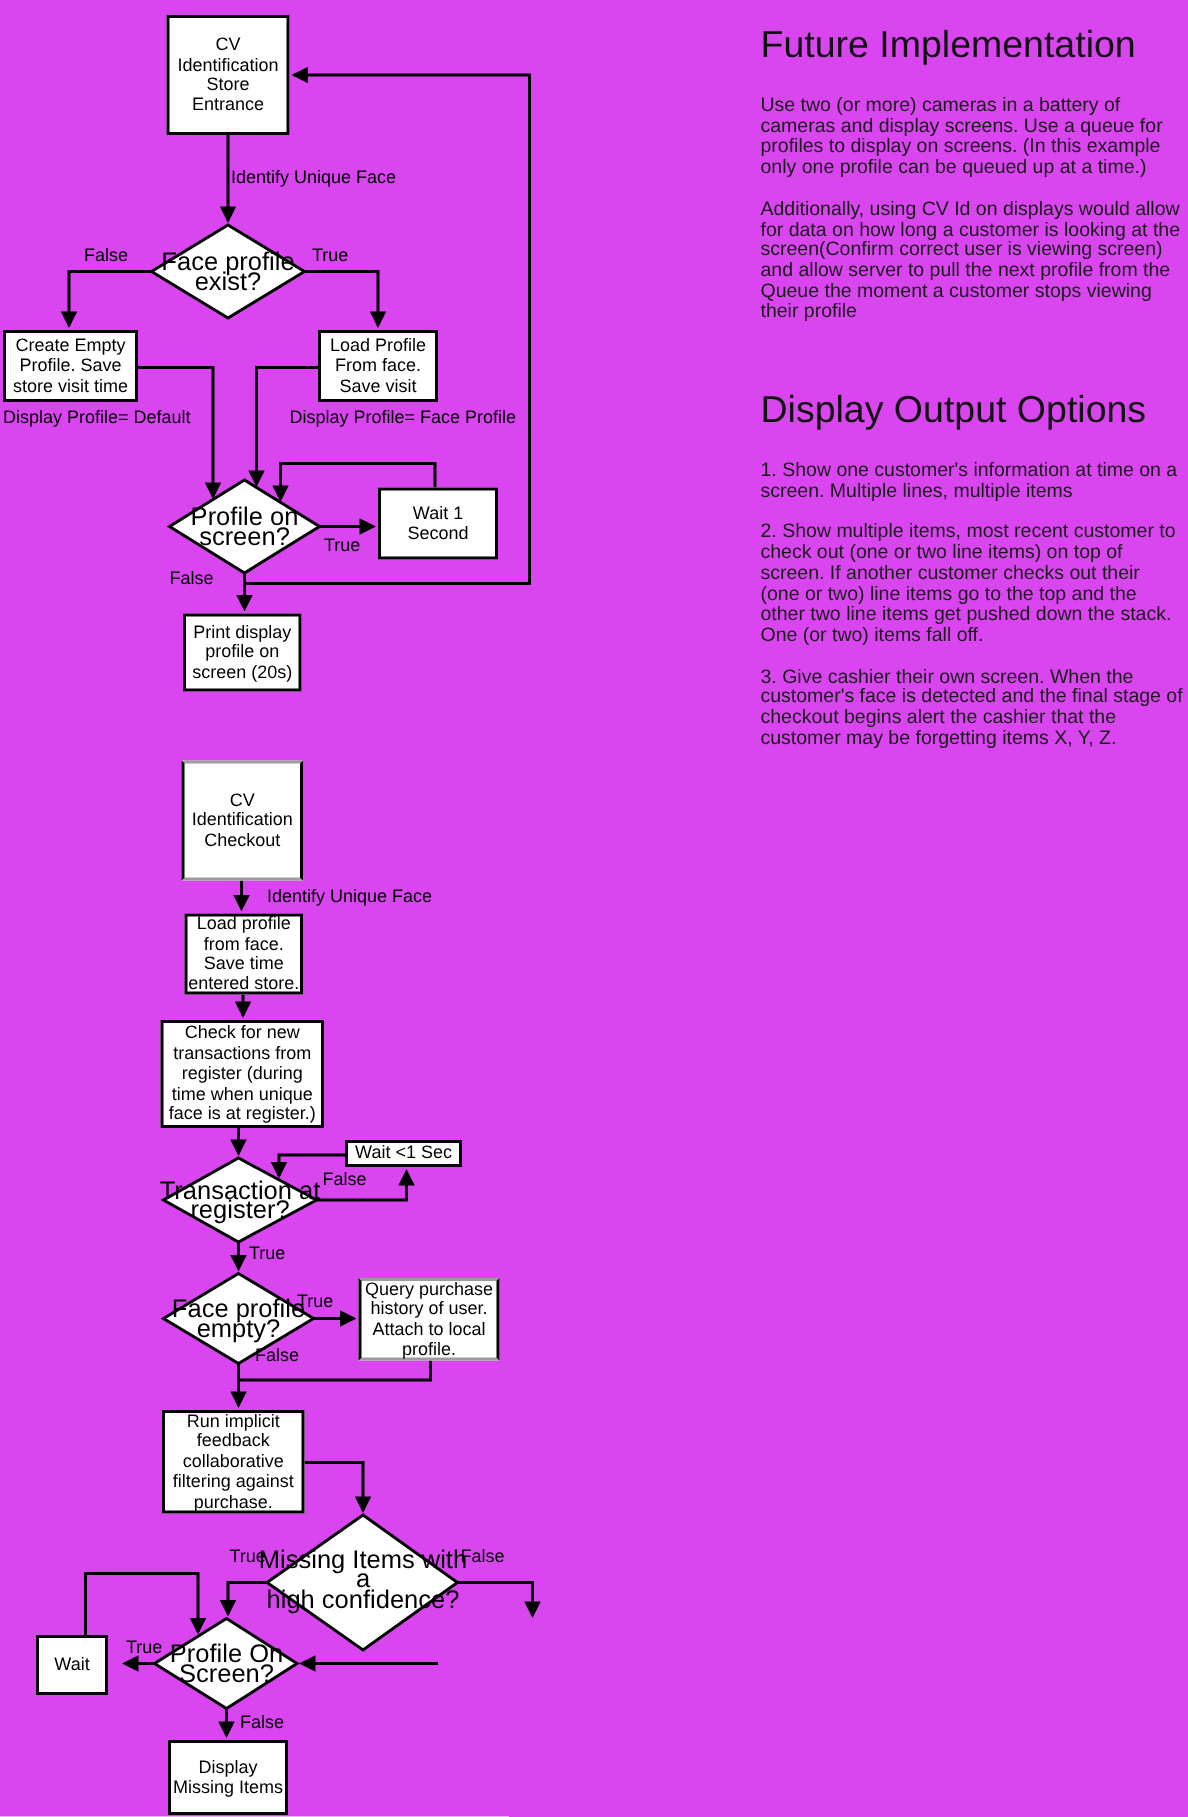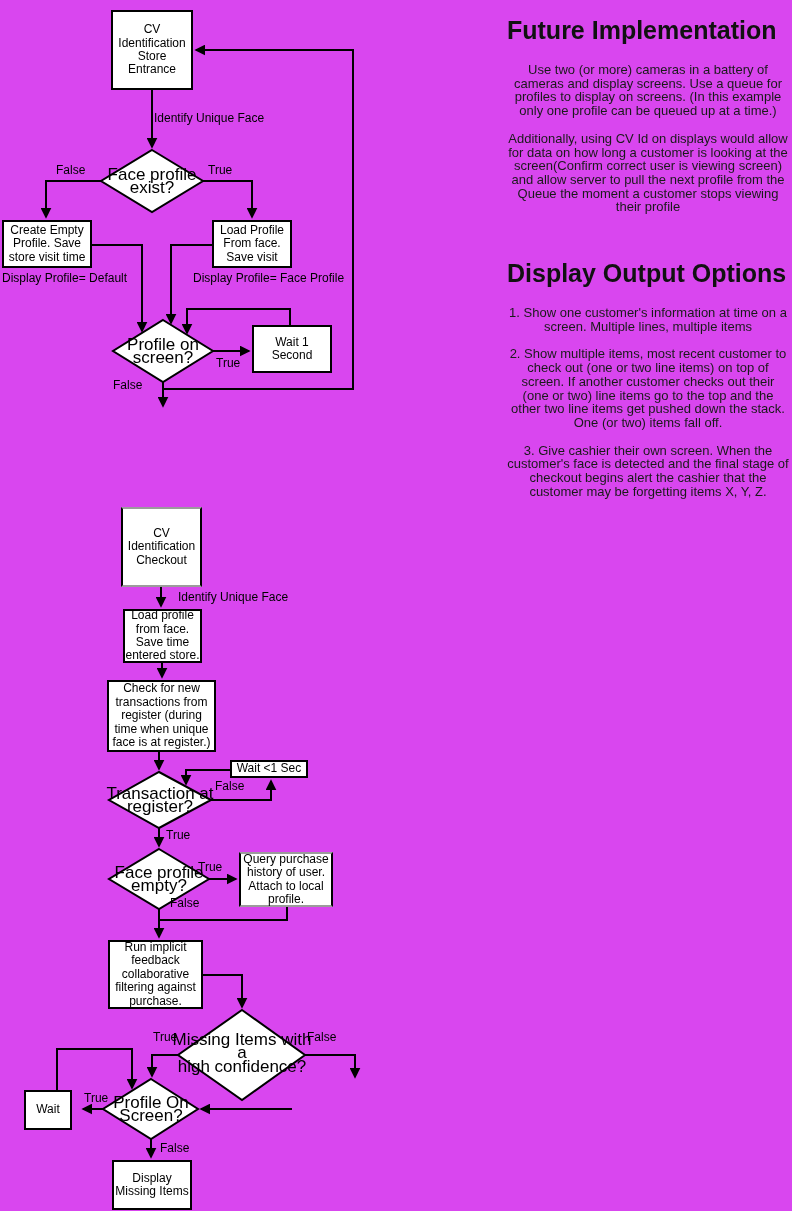--- a/index.html
+++ b/index.html
@@ -15,22 +15,22 @@
     display:flex;align-items:center;justify-content:center;text-align:center;
     font-size:12px;line-height:13.4px;white-space:pre-line;
   }
   .grey-tb{border-top-color:#9c9c9c;border-bottom-color:#9c9c9c;}
   .dlabel{
     position:absolute;display:flex;align-items:center;justify-content:center;
     text-align:center;font-size:17px;line-height:13.4px;white-space:pre-line;
   }
   .elabel{position:absolute;font-size:12px;line-height:13px;white-space:pre;}
   .side{position:absolute;left:507px;width:282px;}
-  .side h1{font-size:25px;font-weight:bold;margin:0 0 18px 0;color:#111;}
-  .side p{font-size:13px;line-height:13.7px;margin:0 0 14px 0;color:#1a1a1a;text-align:center;}
+  .side h1{font-size:25px;font-weight:normal;margin:0 0 18px 0;color:#111;}
+  .side p{font-size:13px;line-height:13.7px;margin:0 0 14px 0;color:#1a1a1a;}
 </style>
 </head>
 <body>
 
 <div class="canvas">
 
   <svg class="wires">
     <defs>
       <marker id="arr" viewBox="0 0 10 10" refX="8.5" refY="5" markerWidth="5.5" markerHeight="5.5" orient="auto-start-reverse">
         <path d="M0 0 L10 5 L0 10 z" style="fill:#000;stroke:none"></path>
@@ -77,20 +77,23 @@
 Store
 Entrance</div>
   <div class="node" style="left:2px;top:220px;width:90px;height:48px">Create Empty
 Profile. Save
 store visit time</div>
   <div class="node" style="left:212px;top:220px;width:80px;height:48px">Load Profile
 From face.
 Save visit</div>
   <div class="node" style="left:252px;top:325px;width:80px;height:48px">Wait 1
 Second</div>
+  <div class="node" style="left:122px;top:409px;width:79px;height:52px">Print display
+profile on
+screen (20s)</div>
 
   <div class="dlabel" style="left:92px;top:160px;width:120px;height:42px">Face profile
 exist?</div>
   <div class="dlabel" style="left:103px;top:330px;width:120px;height:42px">Profile on
 screen?</div>
 
   <span class="elabel" style="left:154px;top:112px">Identify Unique Face</span>
   <span class="elabel" style="left:56px;top:164px">False</span>
   <span class="elabel" style="left:208px;top:164px">True</span>
   <span class="elabel" style="left:2px;top:272px">Display Profile= Default</span>

